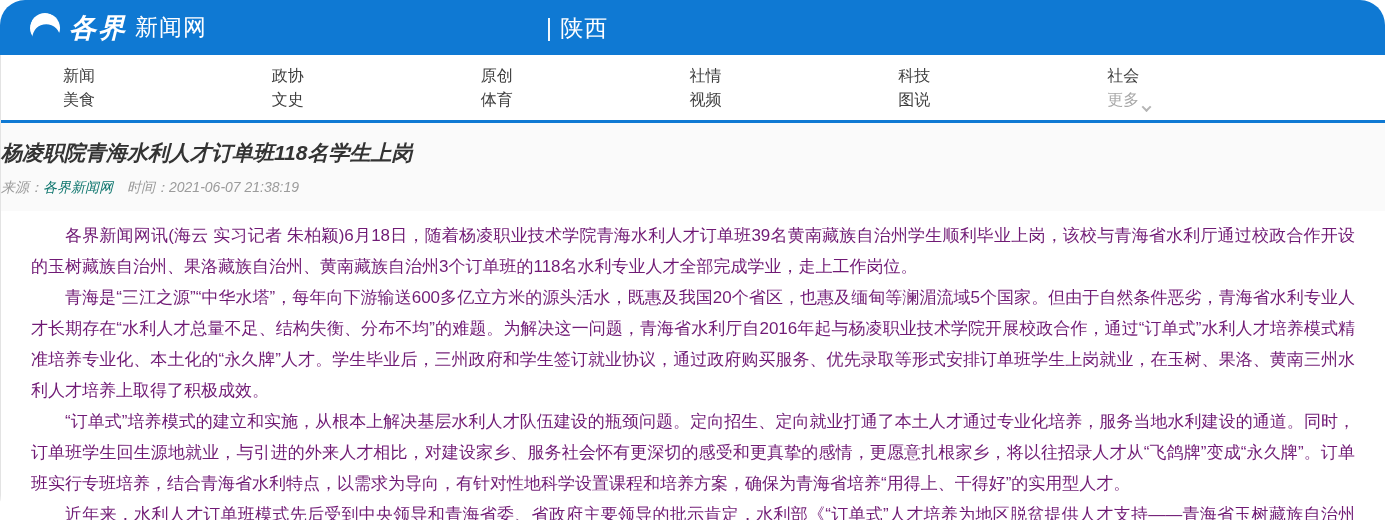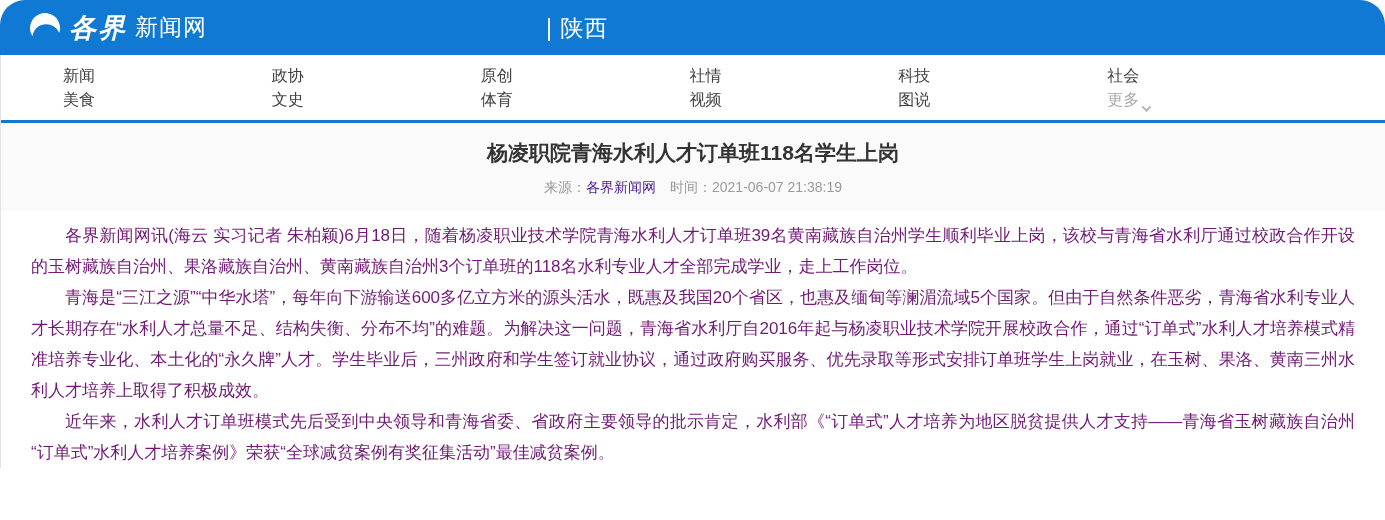--- a/index.html
+++ b/index.html
@@ -42,24 +42,24 @@
     line-height:24px; cursor:pointer; justify-self:start;
   }
   .nav a.more { color:#a9a9a9; display:flex; align-items:flex-end; }
   .chevron {
     display:inline-block; width:7px; height:7px;
     border-right:2px solid #b5b5b5; border-bottom:2px solid #b5b5b5;
     transform:rotate(45deg) translate(-1px,-1px); margin-left:4px;
   }
 
   
-  .article-head { background:#fafafa; padding:15px 8px 14px; text-align:center; }
+  .article-head { background:#fafafa; padding:15px 0 14px; text-align:left;font-style:italic; }
   .article-title { font-size:21px; font-weight:700; color:#333; line-height:29px; }
   .article-meta { margin-top:12px; font-size:14px; color:#9b9b9b; }
-  .article-meta .src-name { color:#4c1d95; margin-right:14px;margin-top:33px; }
+  .article-meta .src-name { color:#0f766e; margin-right:14px;margin-top:33px; }
   .article-body { padding:9px 30px 0 30px; }
   .article-body p {
     font-size:17px; color:#701a75; line-height:31px; text-indent:2em; text-align:justify;
   }
 </style>
 </head>
 <body>
 
 <div class="page">
 
@@ -96,17 +96,18 @@
     <div class="article-head">
       <h1 class="article-title">杨凌职院青海水利人才订单班118名学生上岗</h1>
       <div class="article-meta">
         <span>来源：</span><span class="src-name">各界新闻网</span><span>时间：</span><span>2021-06-07 21:38:19</span>
       </div>
     </div>
 
     <div class="article-body">
       <p>各界新闻网讯(海云 实习记者 朱柏颖)6月18日，随着杨凌职业技术学院青海水利人才订单班39名黄南藏族自治州学生顺利毕业上岗，该校与青海省水利厅通过校政合作开设的玉树藏族自治州、果洛藏族自治州、黄南藏族自治州3个订单班的118名水利专业人才全部完成学业，走上工作岗位。</p>
       <p>青海是“三江之源”“中华水塔”，每年向下游输送600多亿立方米的源头活水，既惠及我国20个省区，也惠及缅甸等澜湄流域5个国家。但由于自然条件恶劣，青海省水利专业人才长期存在“水利人才总量不足、结构失衡、分布不均”的难题。为解决这一问题，青海省水利厅自2016年起与杨凌职业技术学院开展校政合作，通过“订单式”水利人才培养模式精准培养专业化、本土化的“永久牌”人才。学生毕业后，三州政府和学生签订就业协议，通过政府购买服务、优先录取等形式安排订单班学生上岗就业，在玉树、果洛、黄南三州水利人才培养上取得了积极成效。</p>
+      <p>“订单式”培养模式的建立和实施，从根本上解决基层水利人才队伍建设的瓶颈问题。定向招生、定向就业打通了本土人才通过专业化培养，服务当地水利建设的通道。同时，订单班学生回生源地就业，与引进的外来人才相比，对建设家乡、服务社会怀有更深切的感受和更真挚的感情，更愿意扎根家乡，将以往招录人才从“飞鸽牌”变成“永久牌”。订单班实行专班培养，结合青海省水利特点，以需求为导向，有针对性地科学设置课程和培养方案，确保为青海省培养“用得上、干得好”的实用型人才。</p>
       <p>近年来，水利人才订单班模式先后受到中央领导和青海省委、省政府主要领导的批示肯定，水利部《“订单式”人才培养为地区脱贫提供人才支持——青海省玉树藏族自治州“订单式”水利人才培养案例》荣获“全球减贫案例有奖征集活动”最佳减贫案例。</p>
     </div>
 
   </div>
 </div>
 
 </body></html>

